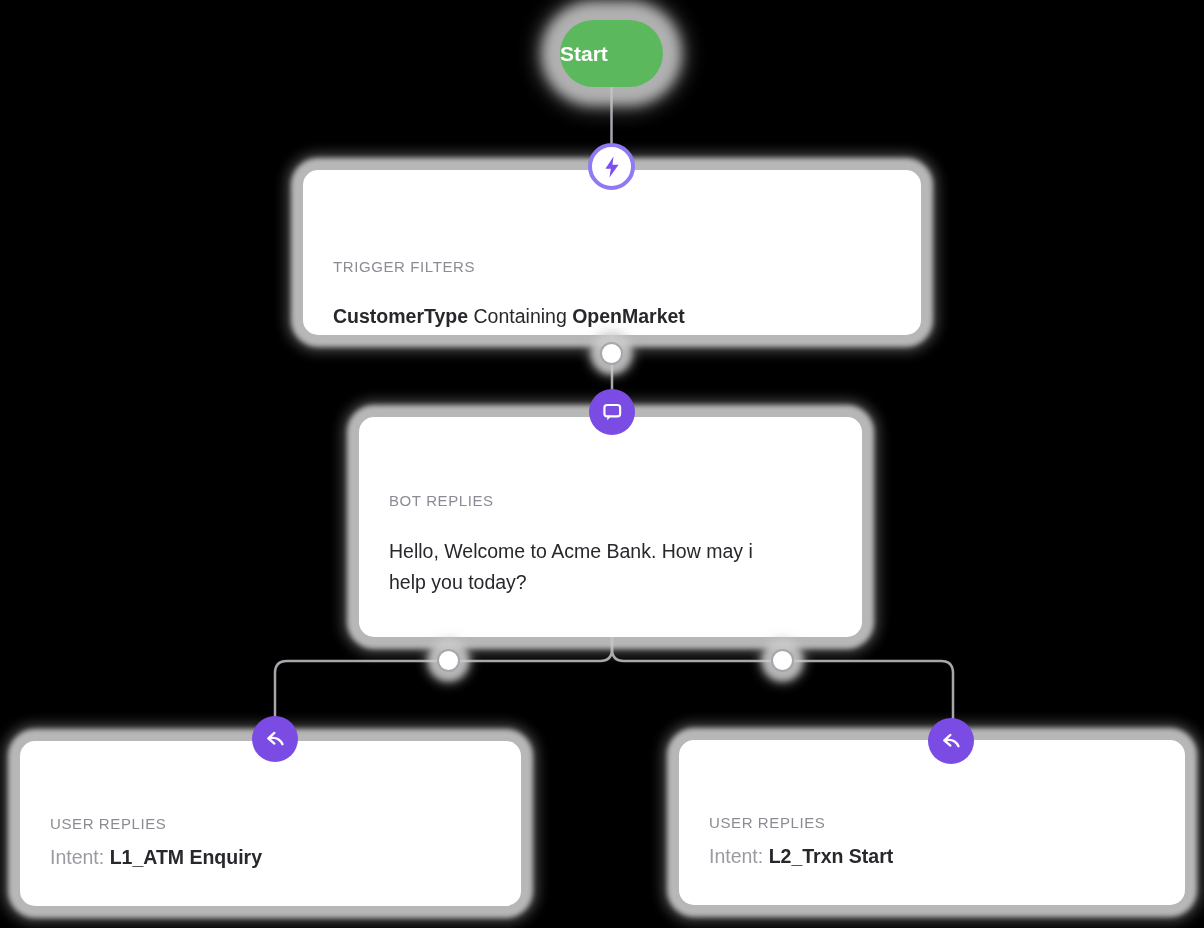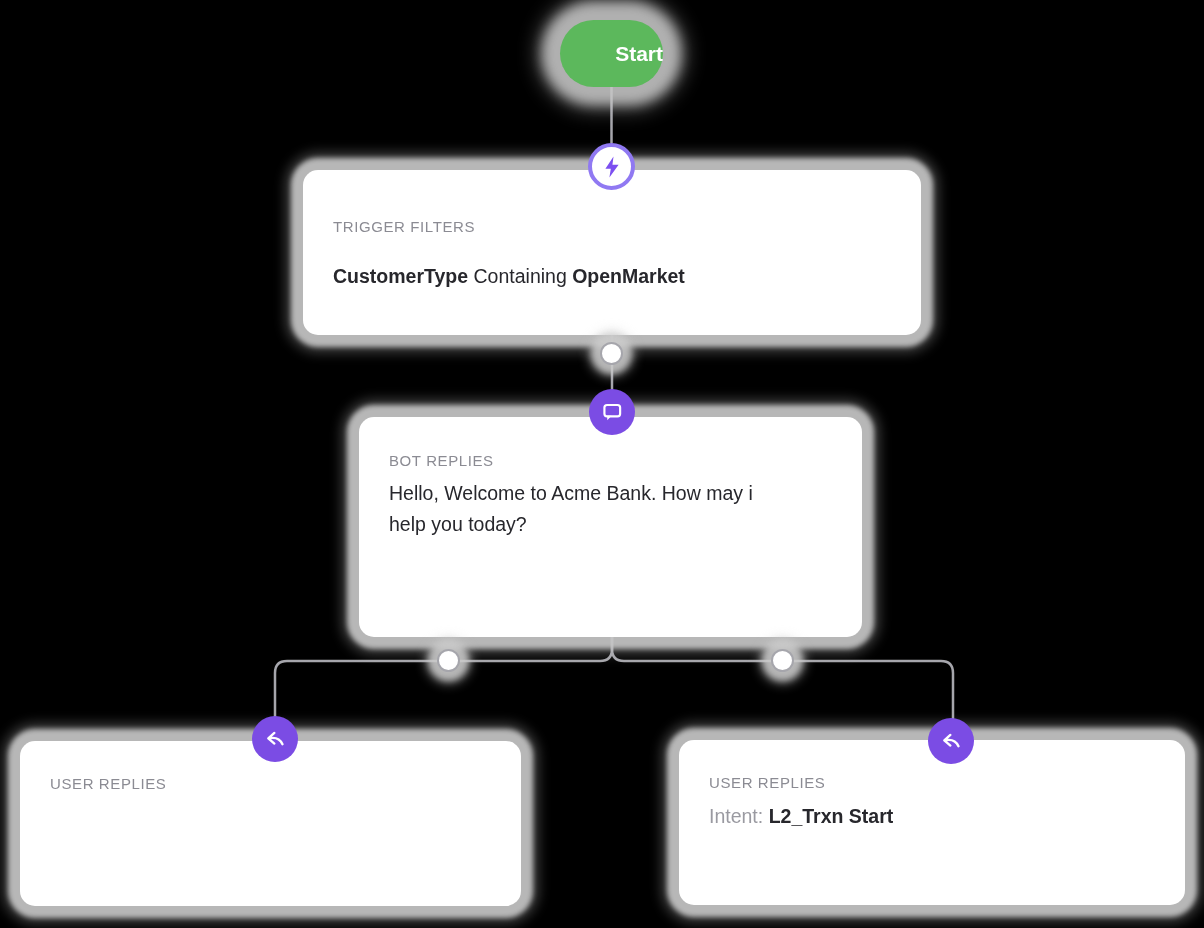--- a/index.html
+++ b/index.html
@@ -13,37 +13,37 @@
   .canvas{position:absolute;inset:0;width:1204px;height:928px;}
   svg.lines{position:absolute;left:0;top:0;z-index:0;}
   .flow-line{stroke:var(--line);stroke-width:2.5;fill:none;}
 
   .card{
     position:absolute;background:var(--card);border-radius:15px;z-index:1;
     box-shadow:0 0 5px 12px var(--halo), 0 0 12px 18px rgba(197,197,197,0.30);
     padding:0 30px;
   }
   .node-label{
-    font-size:15px;letter-spacing:.6px;color:var(--label);font-weight:400;
+    font-size:15px;letter-spacing:.6px;color:var(--label);font-weight:400;margin-top:40px;
   }
   .trigger-card{left:303px;top:170px;width:618px;height:165px;padding-top:48px;}
   .bot-card{left:359px;top:417px;width:503px;height:220px;padding-top:35px;}
   .user-card-left{left:20px;top:741px;width:501px;height:165px;padding-top:34px;}
   .user-card-right{left:679px;top:740px;width:506px;height:165px;padding-top:34px;}
 
   .condition{margin-top:30px;font-size:19.5px;color:var(--text);}
   .b{font-weight:700;}
-  .bot-message{margin-top:9px;font-size:19.5px;line-height:31px;color:var(--text);max-width:392px;}
+  .bot-message{margin-top:27px;font-size:19.5px;line-height:31px;color:var(--text);max-width:392px;}
   .intent-line{margin-top:14px;font-size:19.5px;color:var(--muted);}
   .intent-line .val{color:var(--text);font-weight:700;}
 
   .start-pill{
     position:absolute;left:560px;top:20px;width:103px;height:67px;border-radius:34px;
     background:var(--green);color:#fff;font-size:21px;font-weight:700;
-    display:flex;align-items:center;justify-content:flex-end;z-index:2;
+    display:flex;align-items:center;justify-content:flex-start;z-index:2;
     box-shadow:0 0 12px 18px rgba(197,197,197,0.85), 0 0 18px 26px rgba(197,197,197,0.30);
   }
 
   .node-icon{
     position:absolute;z-index:2;border-radius:50%;
     display:flex;align-items:center;justify-content:center;
   }
   .icon-ring{
     width:47px;height:47px;background:#fff;border:4px solid var(--ring);
   }
@@ -105,20 +105,24 @@
       <rect x="5" y="5.5" width="14.5" height="10.5" rx="2.4" fill="none" stroke="#ffffff" stroke-width="2"></rect>
       <path d="M7.6 15.5 L11.6 15.5 L7.6 19.6 Z" fill="#ffffff"></path>
     </svg>
   </div>
 
   <div class="dot dot-b"></div>
   <div class="dot dot-c"></div>
 
   <div class="card user-card-left">
     <div class="node-label">USER REPLIES</div>
+    <div class="intent-line">
+      <span>Intent:</span>
+      <span class="val">L1_ATM Enquiry</span>
+    </div>
   </div>
   <div class="node-icon icon-solid reply-l">
     <svg width="27" height="27" viewBox="0 0 24 24">
       <path d="M11 6.2 L5.6 11 L11 15.6 M5.9 11 C10.5 10 15.6 10.4 18.2 16.2" fill="none" stroke="#ffffff" stroke-width="2.1" stroke-linecap="round" stroke-linejoin="round"></path>
     </svg>
   </div>
 
   <div class="card user-card-right">
     <div class="node-label">USER REPLIES</div>
     <div class="intent-line">

